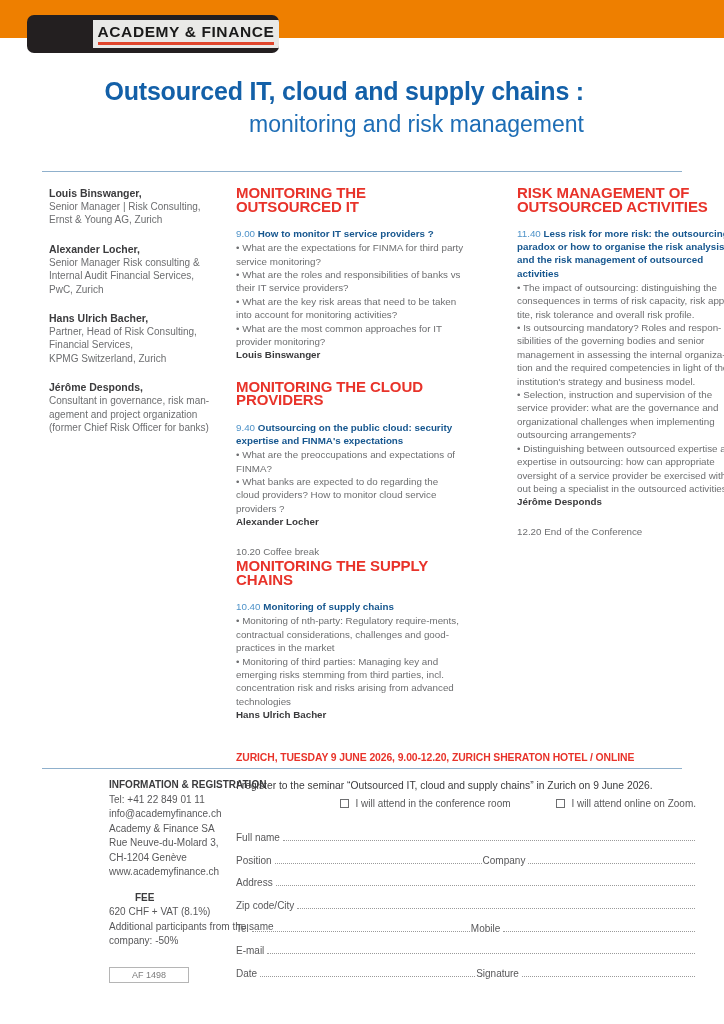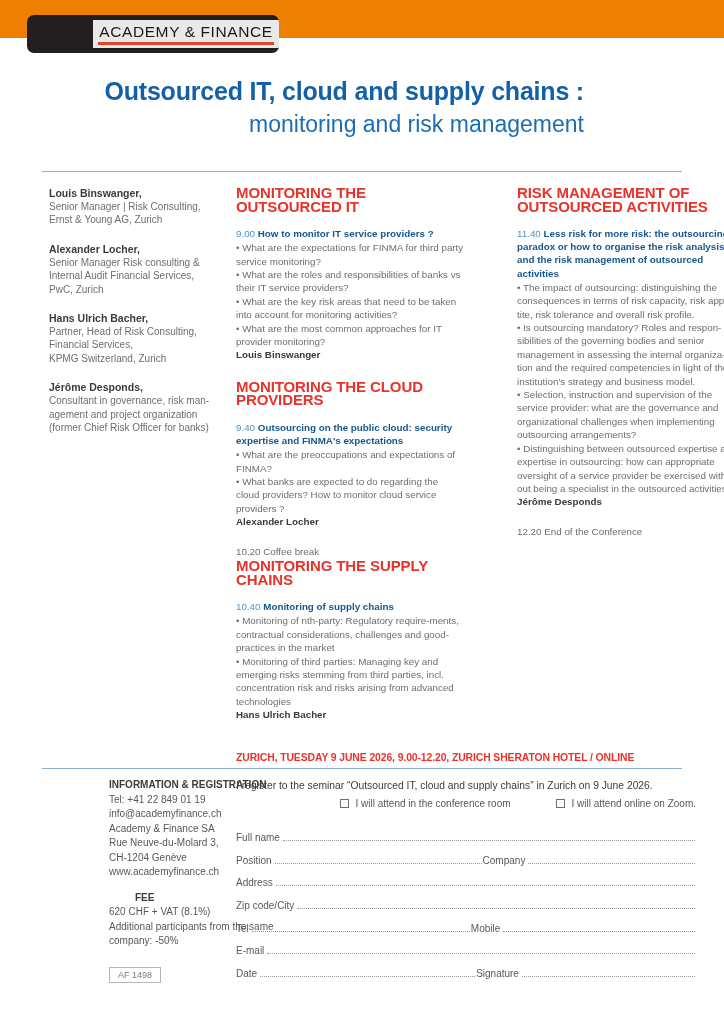--- a/index.html
+++ b/index.html
@@ -30,21 +30,21 @@
   }
   .logo-plate {
     position: absolute; left: 66px; top: 5px;
     width: 186px; height: 28px;
     background: #e9e9e7;
     display: flex; flex-direction: column;
     align-items: center; justify-content: flex-start;
     padding-top: 3px;
   }
   .logo-text {
-    font-size: 15.5px; font-weight: normal;
+    font-size: 15.5px; font-weight: bold;
     letter-spacing: 0.6px;
     color: #1a1a1a;
     line-height: 17px;
     white-space: nowrap;
   }
   .logo-rule {
     width: 176px; height: 3px;
     background: #e0452c;
     margin-top: 2px;
   }
@@ -141,21 +141,21 @@
     font-size: 10px; color: #58585a; line-height: 14.5px;
   }
   .fee-head {
     font-size: 10px; font-weight: bold; color: #3b3b3d;
     line-height: 14.5px; margin-top: 11px; padding-left: 26px;
   }
   .af-code {
     display: inline-block;
     margin-top: 18px;
     border: 1px solid #b5b5b5;
-    padding: 2px 8px;
+    padding: 2px 22px;
     font-size: 9px; color: #7c7c7c;
   }
 
   .form { position: absolute; left: 236px; top: 778px; width: 460px; }
   .form-intro {
     font-size: 10.3px; color: #3b3b3d; line-height: 15px;
   }
   .checkrow {
     display: flex; margin-top: 5px; font-size: 10px; color: #58585a; justify-content: flex-end;
   }
@@ -290,21 +290,21 @@
 
   </div>
 
 </div>
 
 <div class="venue">ZURICH, TUESDAY 9 JUNE 2026, 9.00-12.20, ZURICH SHERATON HOTEL / ONLINE</div>
 <div class="hr-mid"></div>
 
 <div class="info">
   <div class="info-head">INFORMATION &amp; REGISTRATION</div>
-  <div class="info-line">Tel: +41 22 849 01 19</div>
+  <div class="info-line">Tel: +41 22 849 01 11</div>
   <div class="info-line">info@academyfinance.ch</div>
   <div class="info-line">Academy &amp; Finance SA</div>
   <div class="info-line">Rue Neuve-du-Molard 3,</div>
   <div class="info-line">CH-1204 Genève</div>
   <div class="info-line">www.academyfinance.ch</div>
 
   <div class="fee-head">FEE</div>
   <div class="info-line">620 CHF + VAT (8.1%)</div>
   <div class="info-line">Additional participants from the same company: -50%</div>
 

